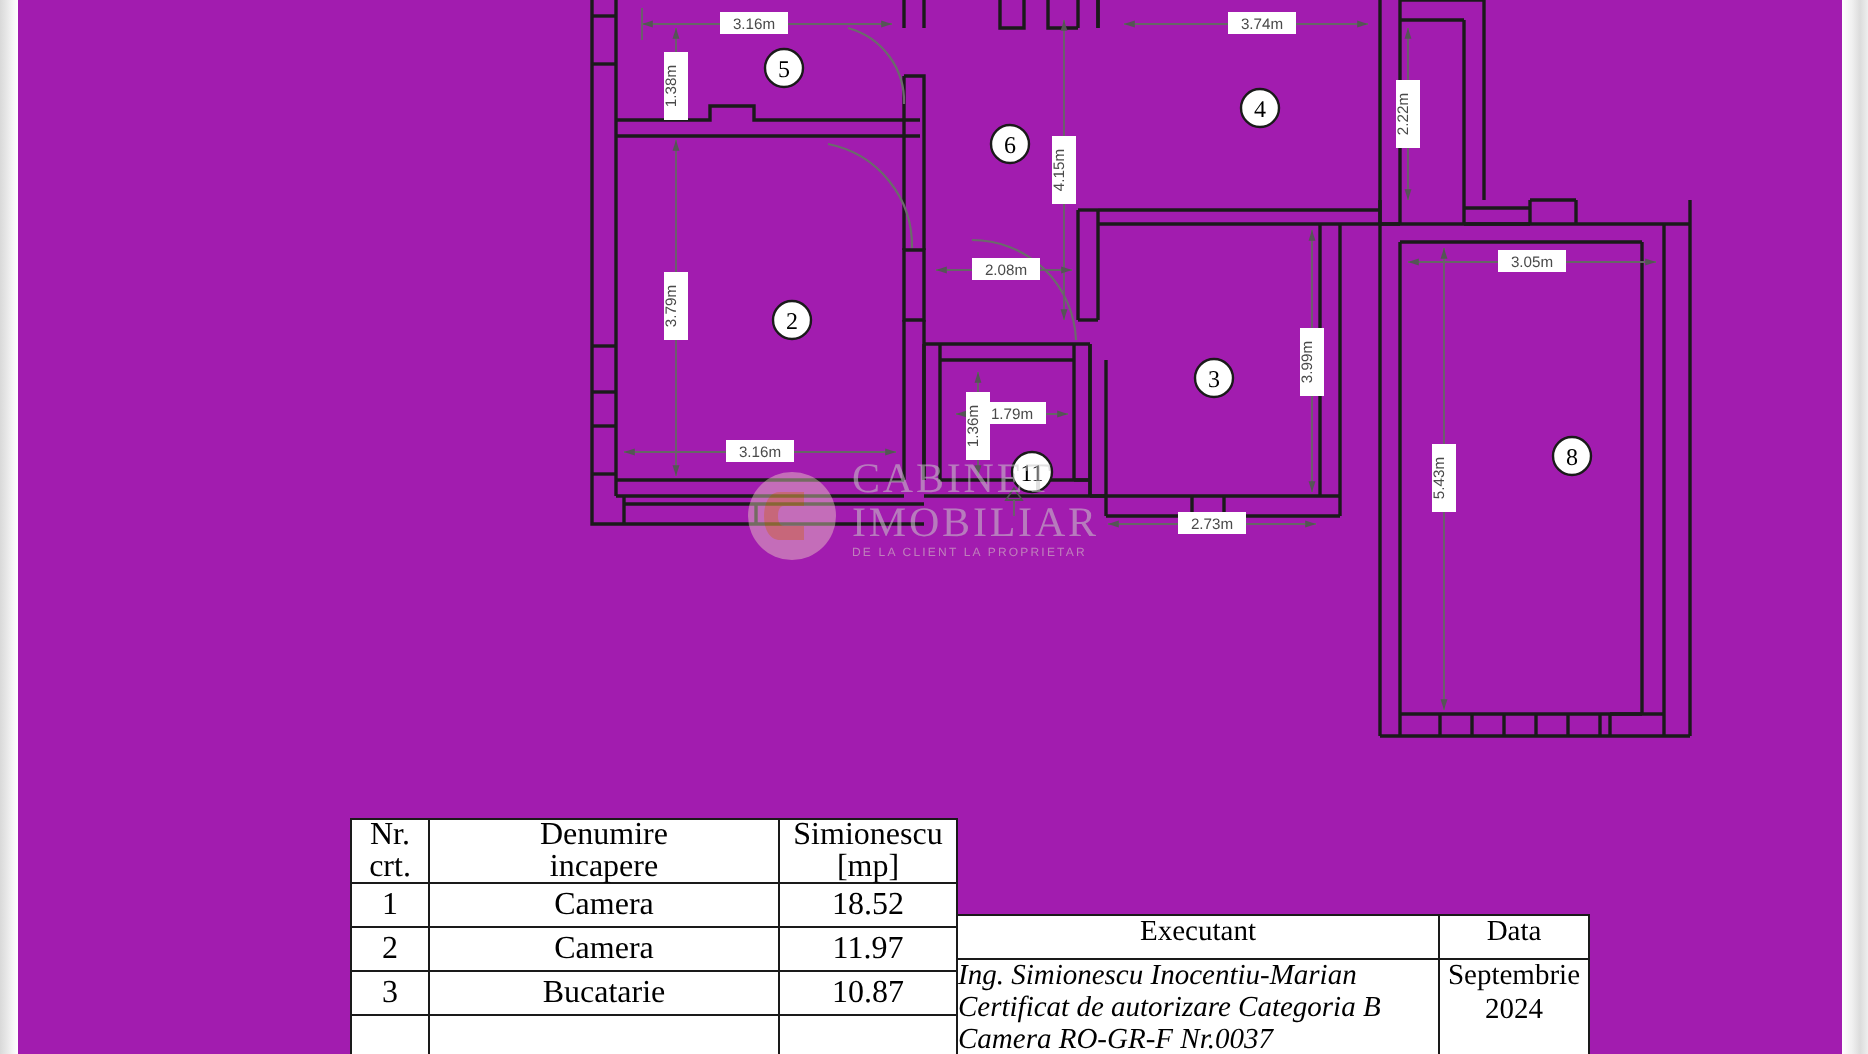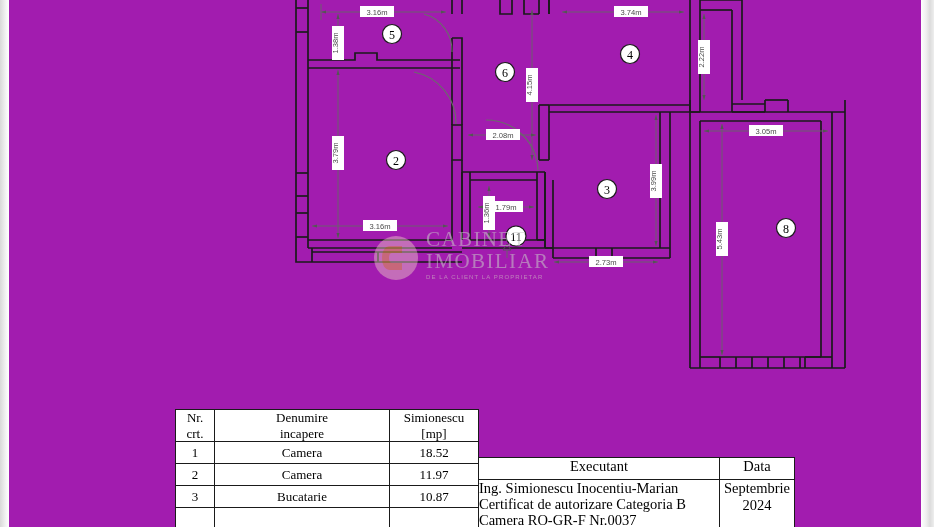--- a/index.html
+++ b/index.html
@@ -88,35 +88,35 @@
   }
   .tbl td, .tbl th {
     border: 1.6px solid #1a1a1a;
     padding: 0;
     font-weight: normal;
     background: #fff;
   }
 
   
   #rooms-table { left: 175px; top: 409px; }
-  #rooms-table td, #rooms-table th { font-size: 13px; }
+  #rooms-table td, #rooms-table th { font-size: 16px; }
   .c-nr    { width: 38px;  text-align: center; }
   .c-name  { width: 174px; text-align: center;  padding-left: 7px; }
   .c-area  { width: 88px;  text-align: center; }
   .hdr     { line-height: 15.5px; text-align: center; padding: 3px 0 4px 0; }
   .rowcell { height: 21px; }
 
   
   #exec-table { left: 478px; top: 457px; }
   #exec-table td { font-size: 14.5px; }
   .c-exec { width: 240px; text-align: left; padding-left: 5px; vertical-align: top; margin-left: 40px; }
   .c-data { width: 74px;  text-align: center; vertical-align: top; }
   .exec-hdr { text-align: center; height: 21px; }
   .exec-body { line-height: 16px; padding-top: 1px; padding-bottom: 1px; }
-  .exec-body div { white-space: nowrap; }
+  .exec-body div { white-space: nowrap; font-style: italic; }
   .data-body { line-height: 17px; }
 </style>
 </head>
 <body>
 
 <div id="root">
 
   <div class="edge-shadow-left"></div>
   <div class="edge-shadow-right"></div>
 

